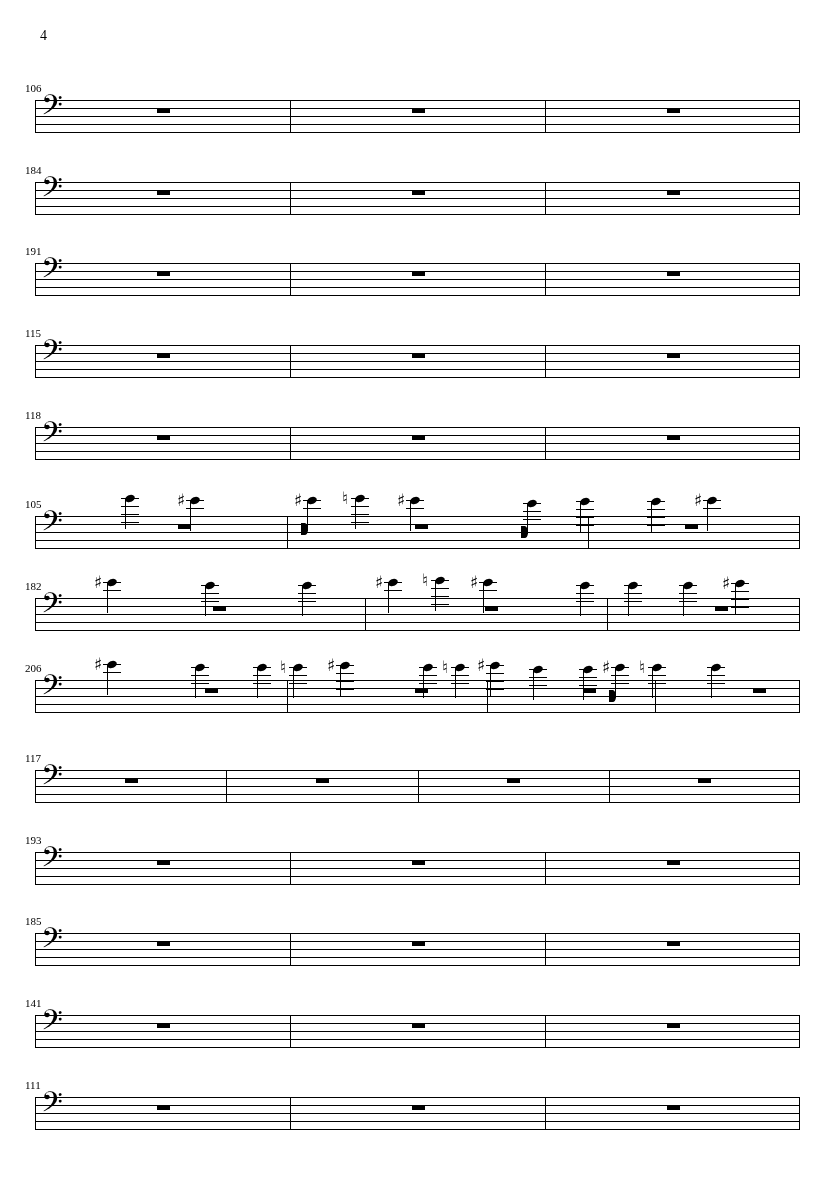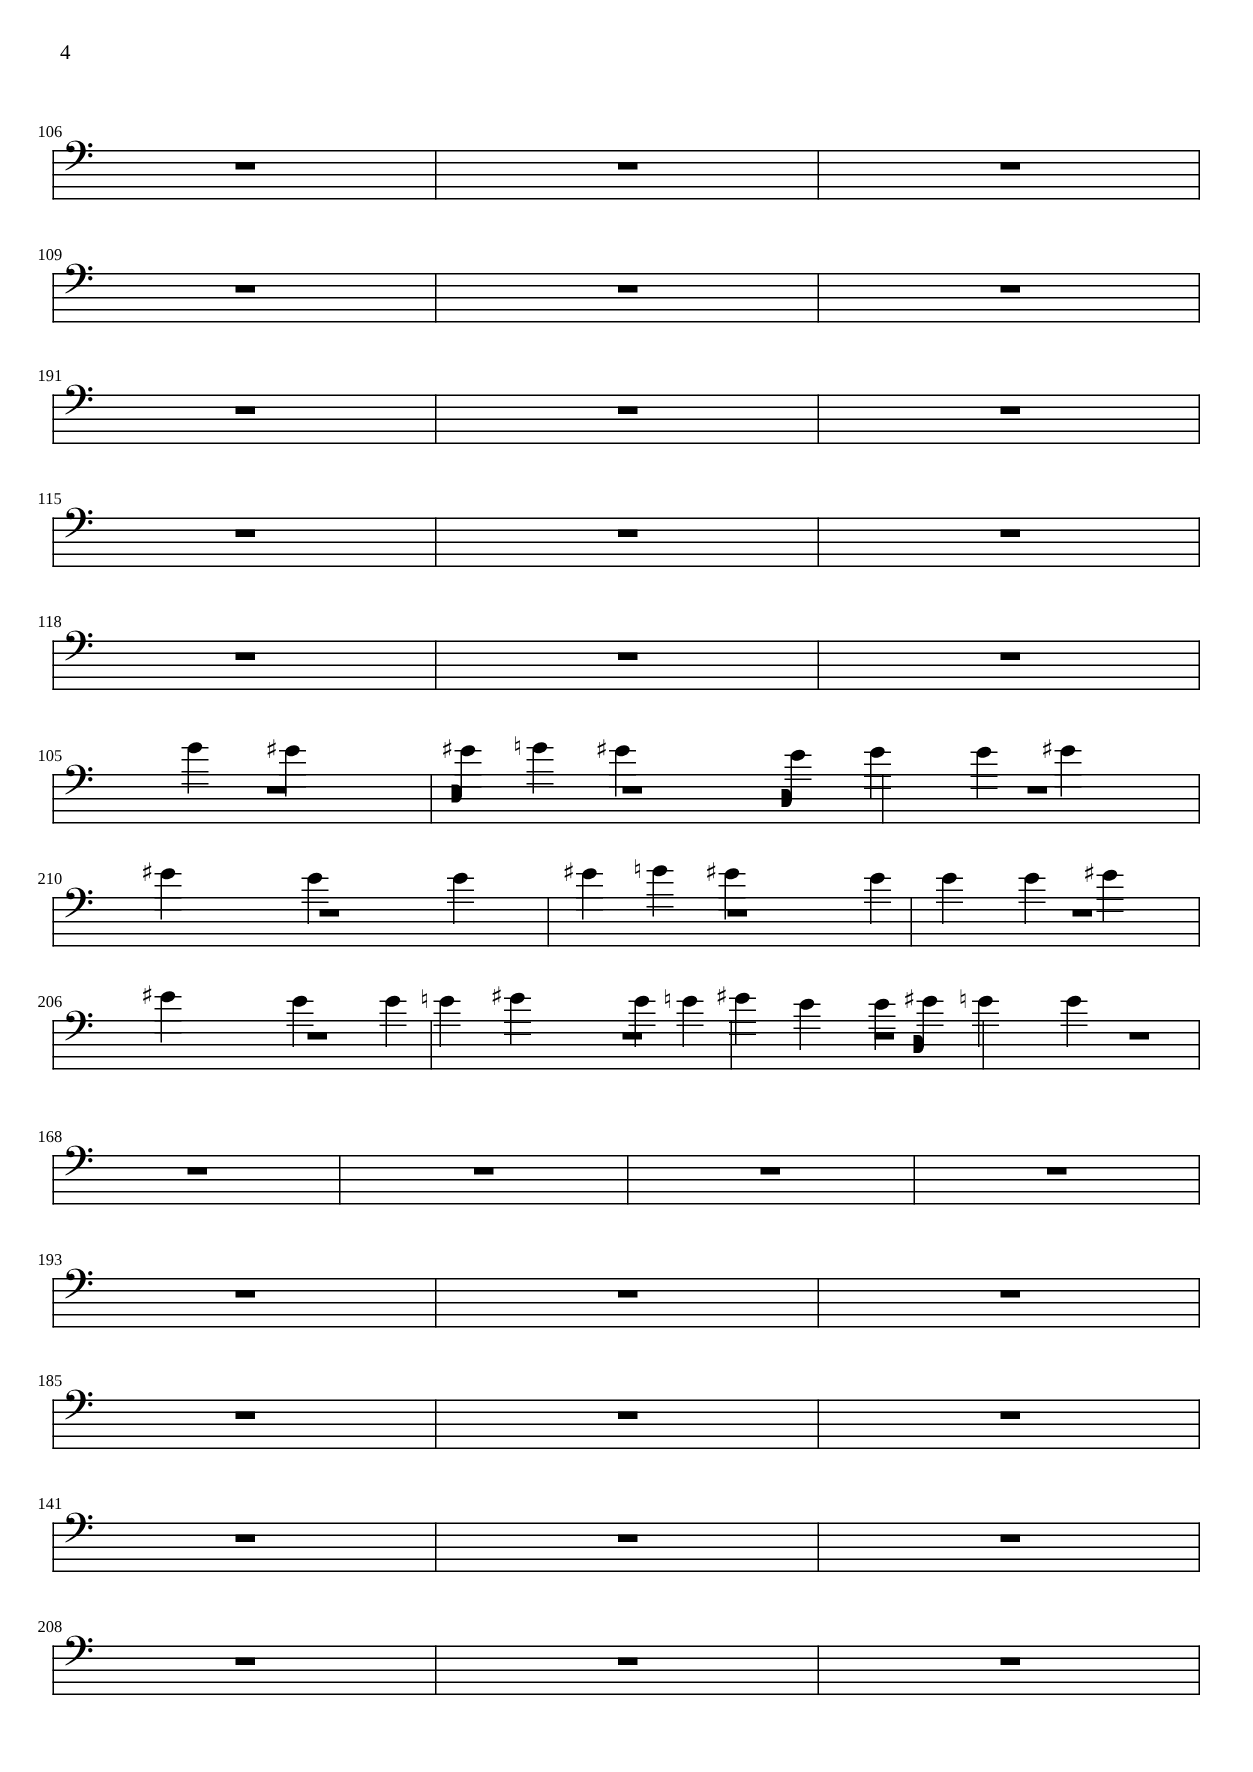--- a/index.html
+++ b/index.html
@@ -160,21 +160,21 @@
           <div class="barline end" style="left: 764px;"></div>
           <div class="clef">𝄢</div>
           <div class="barline" style="left: 255px;"></div>
           <div class="barline" style="left: 510px;"></div>
           <div class="rest" style="left: 121.5px;"></div>
           <div class="rest" style="left: 376.5px;"></div>
           <div class="rest" style="left: 631.5px;"></div>
         </div>
       </div>
       <div class="system" style="top: 182px;">
-        <div class="measure-number">109</div>
+        <div class="measure-number">184</div>
         <div class="staff">
           <div class="line l0"></div>
           <div class="line l1"></div>
           <div class="line l2"></div>
           <div class="line l3"></div>
           <div class="line l4"></div>
           <div class="barline" style="left: 0px;"></div>
           <div class="barline end" style="left: 764px;"></div>
           <div class="clef">𝄢</div>
           <div class="barline" style="left: 255px;"></div>
@@ -328,21 +328,21 @@
             <div class="ledger" style="top: 11px;"></div>
             <div class="ledger" style="top: 19px;"></div>
             <div class="ledger" style="top: 27px;"></div>
             <div class="head"></div>
             <div class="stem down"></div>
             <div class="accidental" style="left: -13px; top: -5px;">♯</div>
           </div>
         </div>
       </div>
       <div class="system" style="top: 598px;">
-        <div class="measure-number">210</div>
+        <div class="measure-number">182</div>
         <div class="staff">
           <div class="line l0"></div>
           <div class="line l1"></div>
           <div class="line l2"></div>
           <div class="line l3"></div>
           <div class="line l4"></div>
           <div class="barline" style="left: 0px;"></div>
           <div class="barline end" style="left: 764px;"></div>
           <div class="clef">𝄢</div>
           <div class="barline" style="left: 330px;"></div>
@@ -548,21 +548,21 @@
           <div class="note" style="left: 676px; top: -16px;">
             <div class="ledger" style="top: 3px;"></div>
             <div class="ledger" style="top: 11px;"></div>
             <div class="ledger" style="top: 19px;"></div>
             <div class="head"></div>
             <div class="stem down"></div>
           </div>
         </div>
       </div>
       <div class="system" style="top: 770px;">
-        <div class="measure-number">168</div>
+        <div class="measure-number">117</div>
         <div class="staff">
           <div class="line l0"></div>
           <div class="line l1"></div>
           <div class="line l2"></div>
           <div class="line l3"></div>
           <div class="line l4"></div>
           <div class="barline" style="left: 0px;"></div>
           <div class="barline end" style="left: 764px;"></div>
           <div class="clef">𝄢</div>
           <div class="barline" style="left: 191.25px;"></div>
@@ -622,21 +622,21 @@
           <div class="barline end" style="left: 764px;"></div>
           <div class="clef">𝄢</div>
           <div class="barline" style="left: 255px;"></div>
           <div class="barline" style="left: 510px;"></div>
           <div class="rest" style="left: 121.5px;"></div>
           <div class="rest" style="left: 376.5px;"></div>
           <div class="rest" style="left: 631.5px;"></div>
         </div>
       </div>
       <div class="system" style="top: 1097px;">
-        <div class="measure-number">208</div>
+        <div class="measure-number">111</div>
         <div class="staff">
           <div class="line l0"></div>
           <div class="line l1"></div>
           <div class="line l2"></div>
           <div class="line l3"></div>
           <div class="line l4"></div>
           <div class="barline" style="left: 0px;"></div>
           <div class="barline end" style="left: 764px;"></div>
           <div class="clef">𝄢</div>
           <div class="barline" style="left: 255px;"></div>

